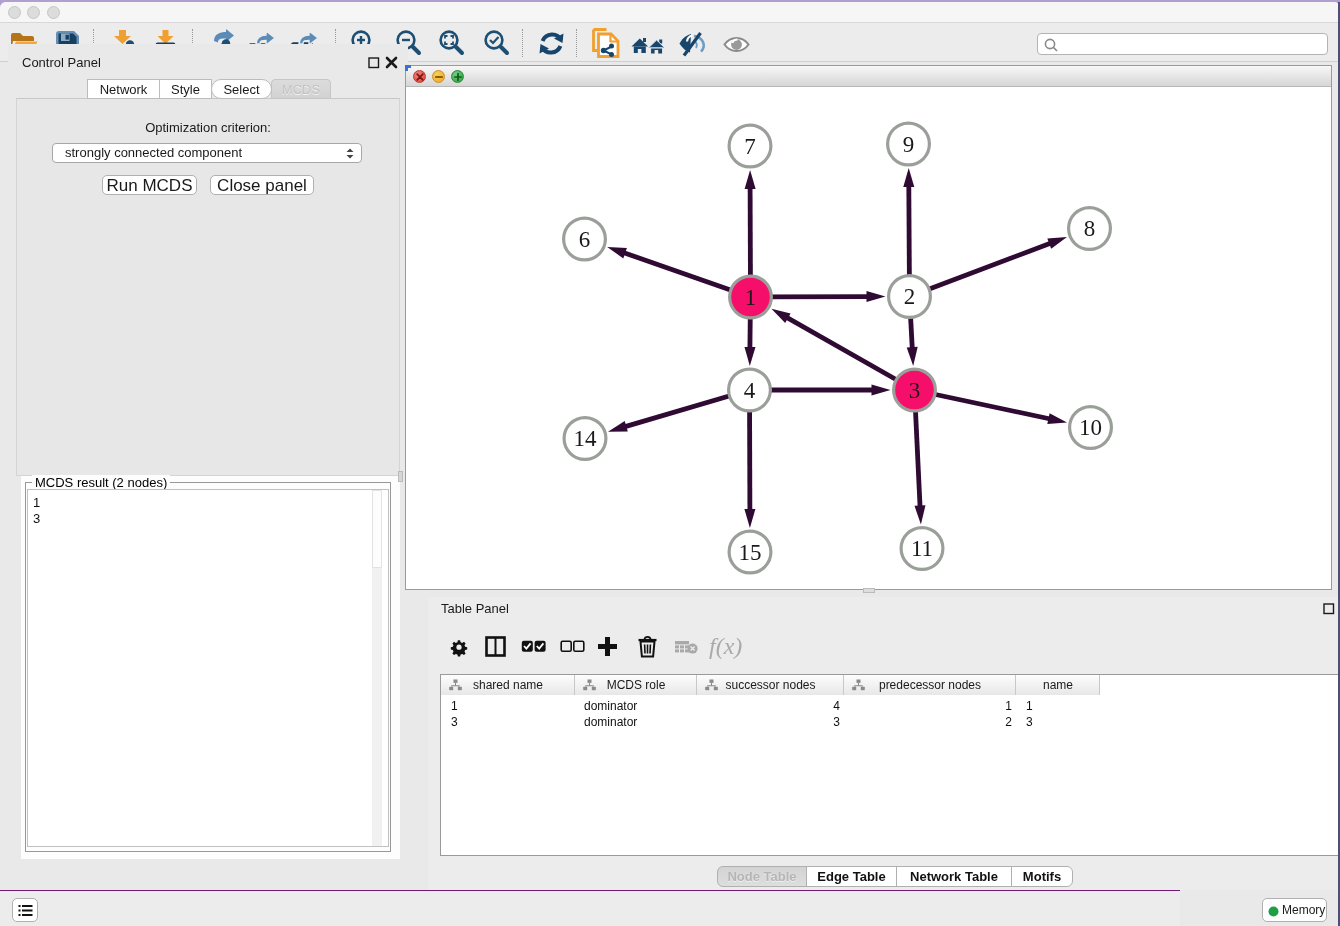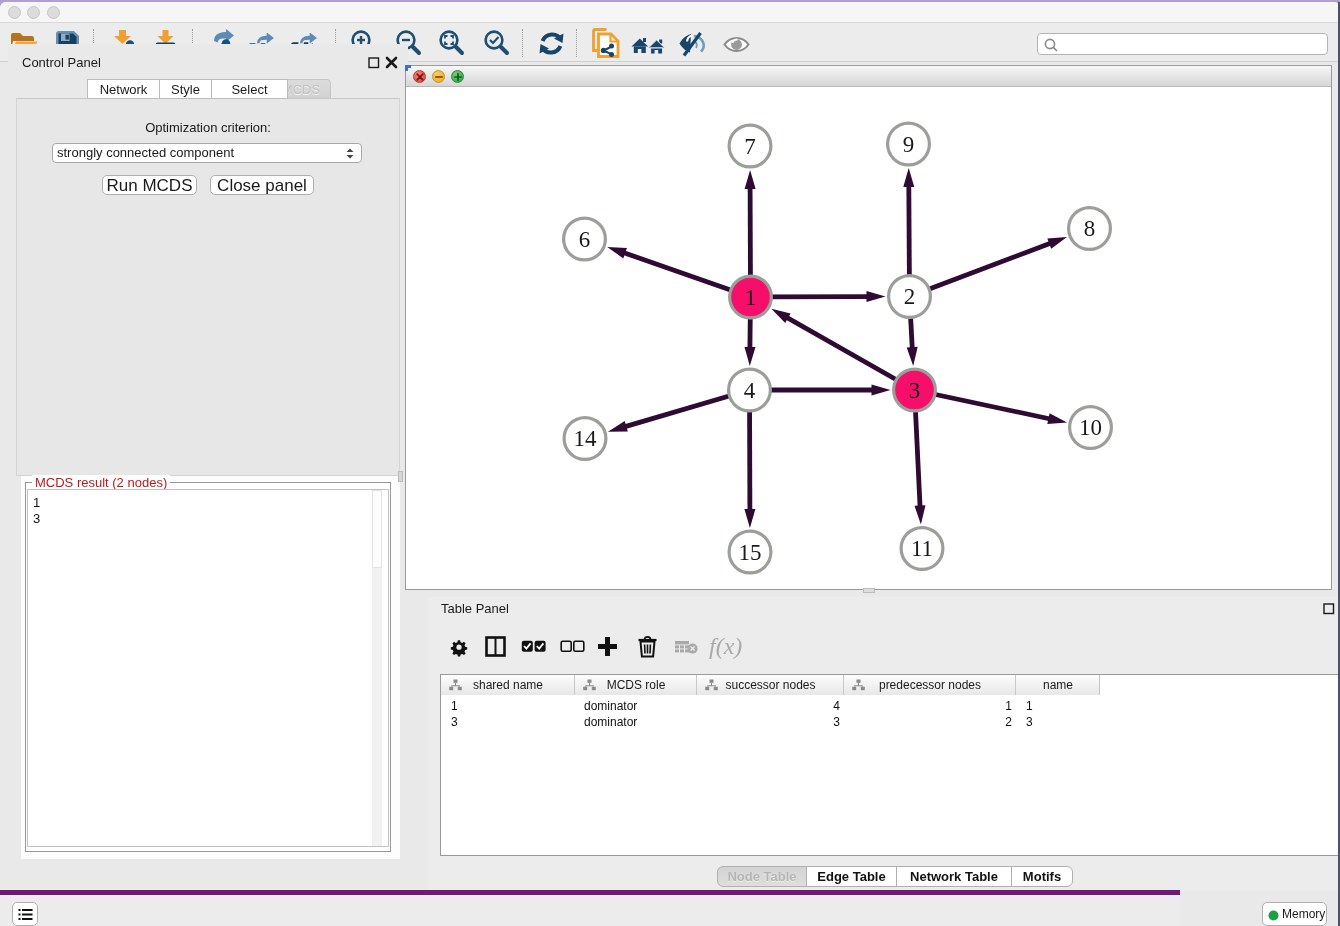--- a/index.html
+++ b/index.html
@@ -24,21 +24,21 @@
 
 .netwin { position:absolute; left:405px; top:65px; width:927px; height:525px; border:1px solid #9a9a9a; background:#fff; }
 .nettitle { position:absolute; left:0; top:0; width:100%; height:21px; background:linear-gradient(#f7f7f7,#d6d6d6); border-bottom:1px solid #b8b8b8; }
 .light { position:absolute; top:4px; width:13px; height:13px; border-radius:50%; }
 
 .tpanel { position:absolute; left:428px; top:597px; width:935px; height:293px; background:#ececec; }
 .theadcell { position:absolute; top:0; height:20px; border-right:1px solid #c8c8c8; background:linear-gradient(#fdfdfd,#e7e7e7); font-size:12px; color:#1a1a1a; }
 .trow { position:absolute; font-size:12px; color:#111; }
 .btab { position:absolute; top:0; height:21px; background:#fff; border:1px solid #b0b0b0; font-size:13px; color:#111; text-align:center; line-height:20px; font-weight:bold; }
 
-.statusbar { position:absolute; left:0; top:890px; width:1180px; height:36px; background:#ececec; border-top:5px solid #701a75; }
+.statusbar { position:absolute; left:0; top:890px; width:1180px; height:36px; background:#ececec; border-top:1px solid #701a75; }
 </style>
 </head>
 <body>
 <div class="win"></div>
 <div class="titlebar">
   <div class="tl" style="left:8px;"></div>
   <div class="tl" style="left:27px;"></div>
   <div class="tl" style="left:47px;"></div>
 </div>
 <div class="toolbar" id="toolbar">
@@ -197,32 +197,32 @@
   <svg style="position:absolute;left:360px;top:13px;" width="12" height="12" viewBox="0 0 12 12">
       <rect x="1" y="1" width="9.5" height="9.5" fill="none" stroke="#1a1a1a" stroke-width="1.4"></rect>
     </svg>
   <svg style="position:absolute;left:377px;top:12px;" width="13" height="13" viewBox="0 0 13 13">
       <path d="M2 2 L11 11 M11 2 L2 11" stroke="#1a1a1a" stroke-width="2.6" stroke-linecap="round"></path>
     </svg>
   <div style="position:absolute;left:8px;top:54px;width:384px;height:378px;background:#e7e7e7;border:1px solid #d4d4d4;border-top:1px solid #c8c8c8;"></div>
   <div class="tab sel" style="left:263px;width:60px;top:35px;border-color:#c6c6c6;">MCDS</div>
   <div class="tab" style="left:79px;width:73px;top:35px;">Network</div>
   <div class="tab" style="left:151px;width:53px;top:35px;">Style</div>
-  <div class="tab" style="left:203px;width:77px;top:35px;">Select</div>
+  <div class="tab" style="left:203px;width:61px;top:35px;border-radius:10px;">Select</div>
   <div style="position:absolute;left:0;top:76px;width:400px;text-align:center;font-size:13px;color:#1a1a1a;">Optimization criterion:</div>
-  <div style="position:absolute;left:44px;top:99px;width:310px;height:20px;background:#fff;border:1px solid #a8a8a8;border-radius:4px;font-size:13px;color:#1a1a1a;line-height:18px;padding-left:4px;">strongly connected component
+  <div style="position:absolute;left:44px;top:99px;width:310px;height:20px;background:#fff;border:1px solid #a8a8a8;border-radius:4px;font-size:13px;color:#1a1a1a;line-height:18px;padding-left:12px;">strongly connected component
     <svg style="position:absolute;right:6px;top:3px;" width="10" height="13" viewBox="0 0 10 13">
         <path d="M1.5 5 L5 1.5 L8.5 5 Z M1.5 8 L5 11.5 L8.5 8 Z" fill="#444"></path>
       </svg>
   </div>
   <div class="btn" style="left:94px;top:131px;width:95px;height:20px;line-height:19px;">Run MCDS</div>
   <div class="btn" style="left:202px;top:131px;width:104px;height:20px;line-height:19px;">Close panel</div>
   <div style="position:absolute;left:13px;top:432px;width:383px;height:383px;background:#fdfdfd;"></div>
   <div style="position:absolute;left:17px;top:438px;width:366px;height:370px;border:1px solid #989898;"></div>
-  <div style="position:absolute;left:24px;top:431px;background:#fdfdfd;padding:0 3px;font-size:13px;color:#b91c1c;">MCDS result (2 nodes)</div>
+  <div style="position:absolute;left:24px;top:431px;background:#fdfdfd;padding:0 3px;font-size:13px;color:#000000;">MCDS result (2 nodes)</div>
   <div style="position:absolute;left:19px;top:445px;width:362px;height:358px;background:#fff;border:1px solid #c1c1c1;font-size:13px;color:#111;padding:5px 0 0 5px;line-height:16px;">1<br>3</div>
   <div style="position:absolute;left:364px;top:446px;width:10px;height:356px;background:#f1f1f1;"></div>
   <div style="position:absolute;left:364px;top:446px;width:10px;height:78px;background:#fdfdfd;border:1px solid #e3e3e3;"></div>
 </div>
 <div style="position:absolute;left:400px;top:62px;width:5px;height:831px;background:#e9e9e9;"></div>
 <div style="position:absolute;left:398px;top:471px;width:5px;height:11px;background:#d6d6d6;border:1px solid #bbb;"></div>
 <div class="netwin" id="netwin">
   <div class="nettitle">
     <div class="light" style="left:7px;background:radial-gradient(circle at 35% 30%,#f0827a,#dc4438);border:1px solid #b93a30;"></div>
     <svg style="position:absolute;left:9.5px;top:6.5px;" width="8" height="8" viewBox="0 0 8 8">

